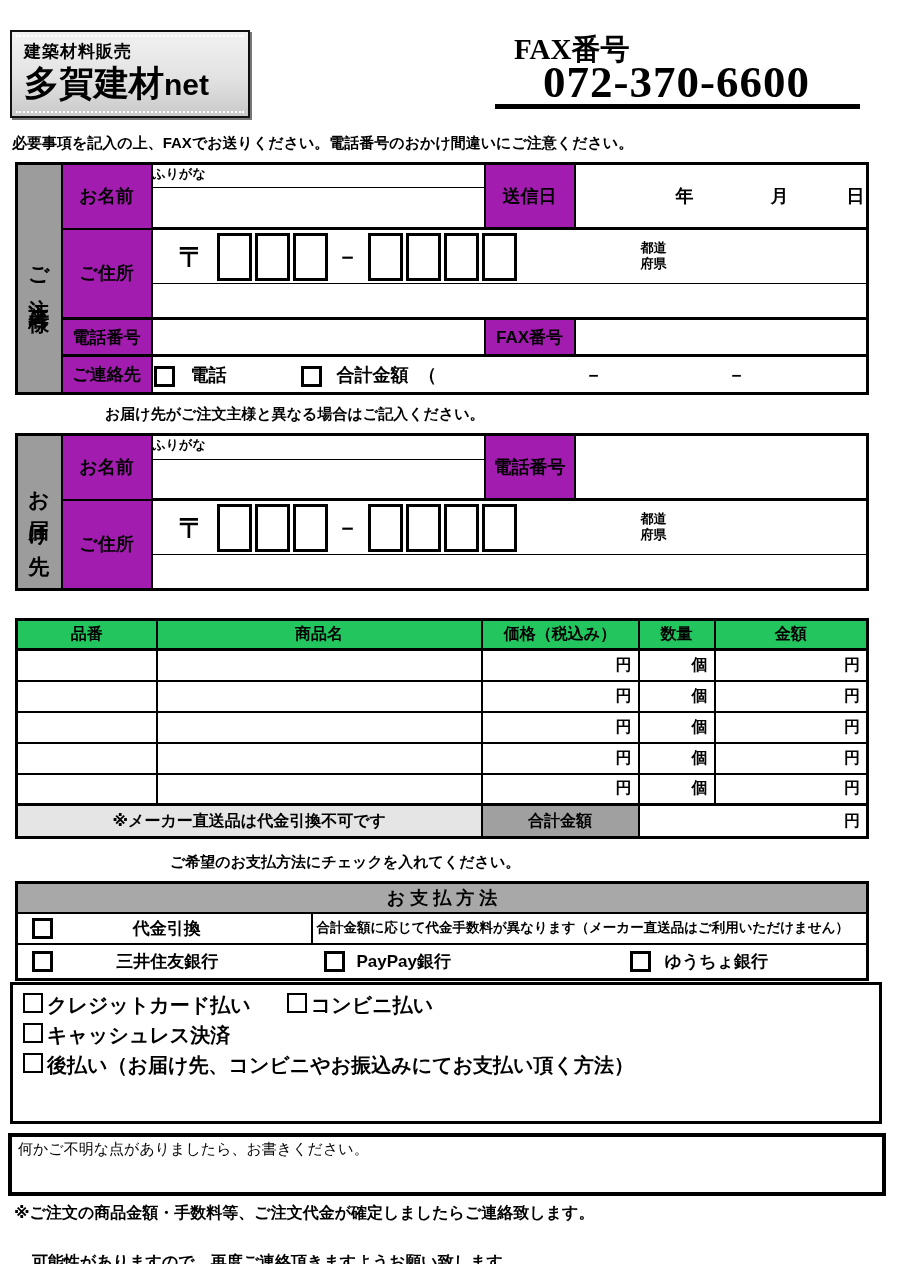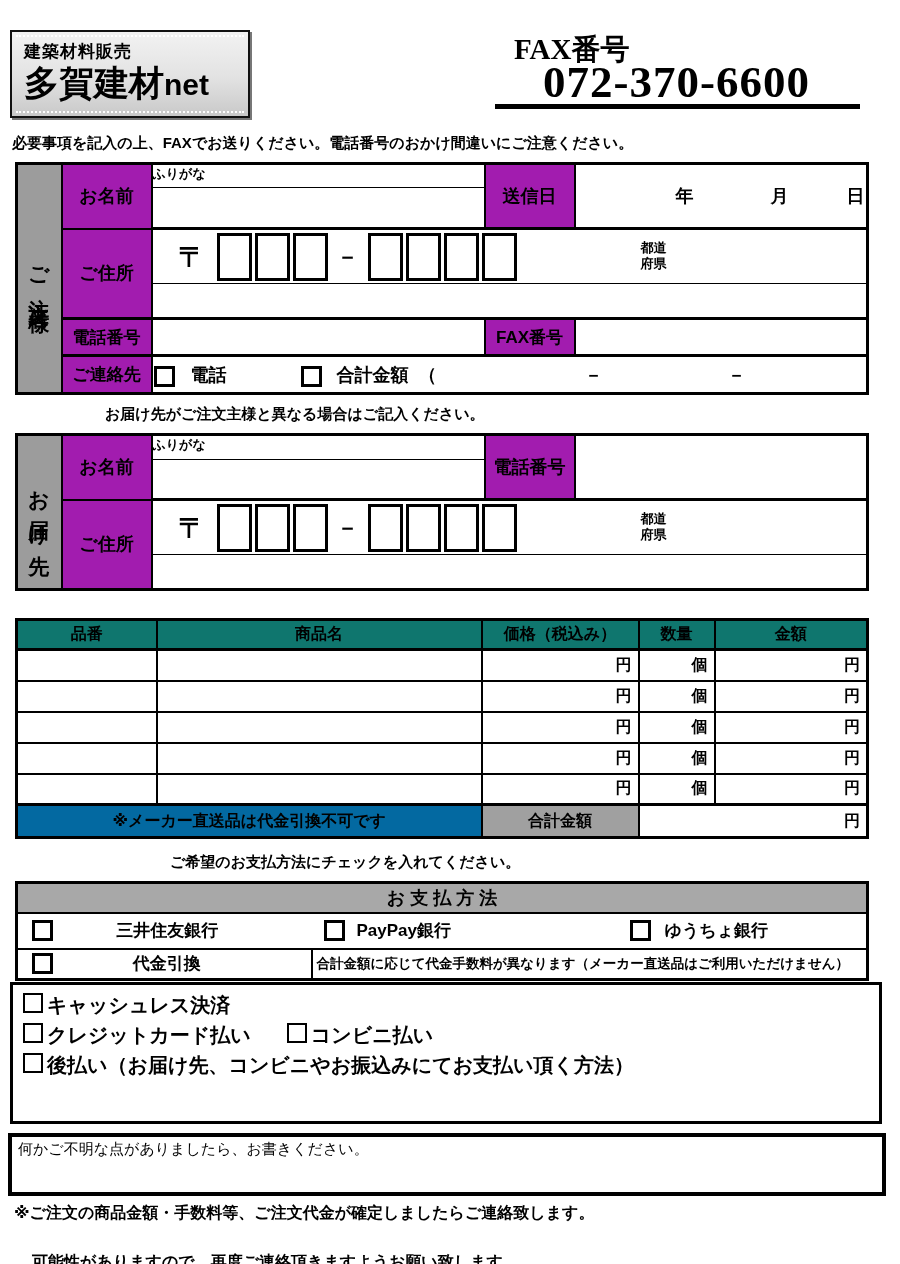--- a/index.html
+++ b/index.html
@@ -51,23 +51,23 @@
 
   .cb{display:inline-block;width:19px;height:19px;border:3px solid #000;background:#fff;flex:none;box-sizing:border-box;width:21px;height:21px;}
   .contact-flex{display:flex;align-items:flex-end;font-size:18px;font-weight:bold;padding-left:1px;}
   .contact-flex .t1{margin-left:16px;} .contact-flex .c2{margin-left:74px;}
   .contact-flex .t2{margin-left:15px;} .contact-flex .par{margin-left:10px;}
   .contact-flex .d1{margin-left:148px;} .contact-flex .d2{margin-left:125px;}
 
   .caption{position:absolute;font-size:15px;font-weight:bold;}
 
   
-  table.tbl th{background:#0f766e;font-size:16px;font-weight:bold;text-align:center;vertical-align:middle;}
+  table.tbl th{background:#22c55e;font-size:16px;font-weight:bold;text-align:center;vertical-align:middle;}
   .unit{text-align:right;font-weight:bold;font-size:16px;padding-right:6px !important;vertical-align:middle;}
-  .prod-note{background:#0369a1;font-weight:bold;font-size:16px;text-align:center;vertical-align:middle;}
+  .prod-note{background:#e5e5e5;font-weight:bold;font-size:16px;text-align:center;vertical-align:middle;}
   .total-lbl{background:#a0a0a0;font-weight:bold;font-size:16px;text-align:center;vertical-align:middle;}
 
   
   .pay-header{background:#a8a8a8;text-align:center;font-weight:bold;font-size:18px;vertical-align:middle;}
   .nob{border-left:none !important;border-right:none !important;}
   .pay-flex{display:flex;align-items:center;height:100%;}
   .pay-flex .lab{font-size:17px;font-weight:bold;}
   .pay-c1 .cb{margin-left:14px;} .pay-c1 .lab{flex:1;text-align:center;margin-right:30px;}
   .pay-c2 .cb{margin-left:12px;margin-right:12px;}
   .pay-c3 .cb{margin-left:38px;margin-right:14px;}
@@ -288,60 +288,60 @@
     <table class="tbl">
       <colgroup>
           <col style="width:295px">
           <col style="width:280px">
           <col style="width:276px">
         </colgroup>
       <tbody>
           <tr style="height:30px">
         <td colspan="3" class="pay-header">お 支 払 方 法</td>
       </tr>
+      <tr style="height:31px">
+        <td>
+          <div class="pay-flex pay-c1">
+                <span class="cb"></span>
+                <span class="lab">代金引換</span>
+              </div>
+        </td>
+        <td colspan="2" class="cod-note">合計金額に応じて代金手数料が異なります（メーカー直送品はご利用いただけません）</td>
+      </tr>
       <tr style="height:36px">
         <td class="nob">
           <div class="pay-flex pay-c1">
                 <span class="cb"></span>
                 <span class="lab">三井住友銀行</span>
               </div>
         </td>
         <td class="nob">
           <div class="pay-flex pay-c2">
                 <span class="cb"></span>
                 <span class="lab">PayPay銀行</span>
               </div>
         </td>
         <td class="nob">
           <div class="pay-flex pay-c3">
                 <span class="cb"></span>
                 <span class="lab">ゆうちょ銀行</span>
               </div>
         </td>
       </tr>
-      <tr style="height:31px">
-        <td>
-          <div class="pay-flex pay-c1">
-                <span class="cb"></span>
-                <span class="lab">代金引換</span>
-              </div>
-        </td>
-        <td colspan="2" class="cod-note">合計金額に応じて代金手数料が異なります（メーカー直送品はご利用いただけません）</td>
-      </tr>
     </tbody>
       </table>
   </div>
 
   <div class="credit-box serif">
-    <div class="credit-opt"><span class="cb-sm"></span><span>キャッシュレス決済</span></div>
     <div class="credit-opt">
       <span><span class="cb-sm"></span><span>クレジットカード払い</span></span>
       <span class="gap"></span>
       <span><span class="cb-sm"></span><span>コンビニ払い</span></span>
     </div>
+    <div class="credit-opt"><span class="cb-sm"></span><span>キャッシュレス決済</span></div>
     <div class="credit-opt"><span class="cb-sm"></span><span>後払い（お届け先、コンビニやお振込みにてお支払い頂く方法）</span></div>
   </div>
 
   <div class="inquiry-box serif">
     <div>何かご不明な点がありましたら、お書きください。</div>
   </div>
 
   <div class="footer-note" style="left:14px;top:1203px;">※ご注文の商品金額・手数料等、ご注文代金が確定しましたらご連絡致します。</div>
   <div class="footer-note" style="left:32px;top:1252px;">可能性がありますので、再度ご連絡頂きますようお願い致します。</div>
 

